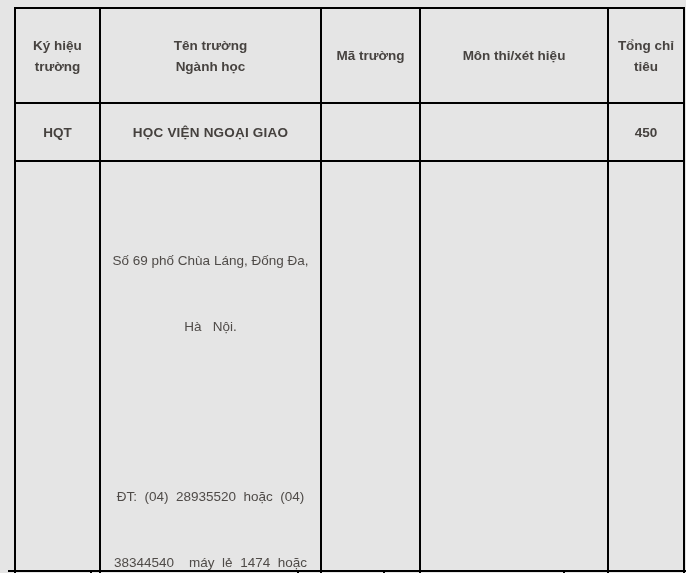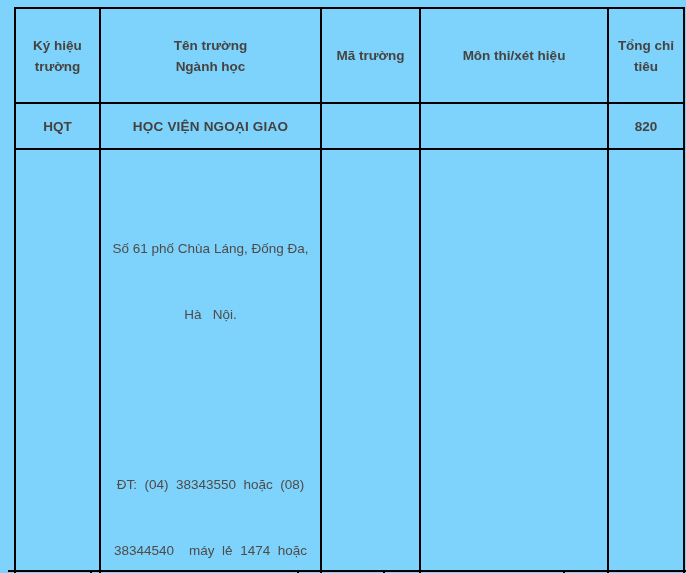--- a/index.html
+++ b/index.html
@@ -3,21 +3,21 @@
 <meta charset="utf-8">
 <style>
   html, body {
     margin: 0; padding: 0;
     width: 686px; height: 573px;
     background: #ffffff;
     font-family: "Liberation Sans", "DejaVu Sans", sans-serif;
     color: #4f4b48;
     overflow: hidden;
   }
-  .page { position: relative; width: 686px; height: 573px; background: #7dd3fc; }
+  .page { position: relative; width: 686px; height: 573px; background: #e5e5e5; }
 
   table.adm {
     position: absolute; left: 14px; top: 7px;
     width: 669px;
     border-collapse: collapse;
     table-layout: fixed;
   }
   .adm th, .adm td {
     border: 2px solid #000000;
     padding: 0;
@@ -26,21 +26,21 @@
     vertical-align: middle;
     overflow: hidden;
   }
   .adm th {
     font-weight: bold;
     color: #474340;
     white-space: pre-line;
     line-height: 21px;
   }
   tr.r-header  { height: 95px; }
-  tr.r-school  { height: 46px; }
+  tr.r-school  { height: 58px; }
   tr.r-address { height: 178px; }
 
   .cell-left { text-align: left; padding-left: 10px; padding-right: 8px; }
   .strong { font-weight: bold; color: #46423f; }
 
   .school-name { font-weight: bold; color: #45413e; letter-spacing: 0.2px; border-radius: 7px; }
 
   .addr-cell {
     vertical-align: top;
     padding-top: 15px;
@@ -84,32 +84,32 @@
         <th>Tổng chỉ
 tiêu</th>
       </tr>
     </thead>
     <tbody>
       <tr class="r-school">
         <td class="strong">HQT</td>
         <td class="cell-left school-name">HỌC VIỆN NGOẠI GIAO</td>
         <td></td>
         <td></td>
-        <td class="strong">820</td>
+        <td class="strong">450</td>
       </tr>
 
       <tr class="r-address">
         <td></td>
         <td class="cell-left addr-cell">
           <div class="addr-p">
-            <div class="addr-line">Số 61 phố Chùa Láng, Đống Đa,</div>
+            <div class="addr-line">Số 69 phố Chùa Láng, Đống Đa,</div>
             <div class="addr-line">Hà   Nội.</div>
           </div>
           <div class="addr-p">
-            <div class="addr-line">ĐT:  (04)  38343550  hoặc  (08)</div>
+            <div class="addr-line">ĐT:  (04)  28935520  hoặc  (04)</div>
             <div class="addr-line">38344540    máy  lẻ  1474  hoặc</div>
             
           </div>
           
         </td>
         <td></td>
         <td></td>
         <td></td>
       </tr>
 

